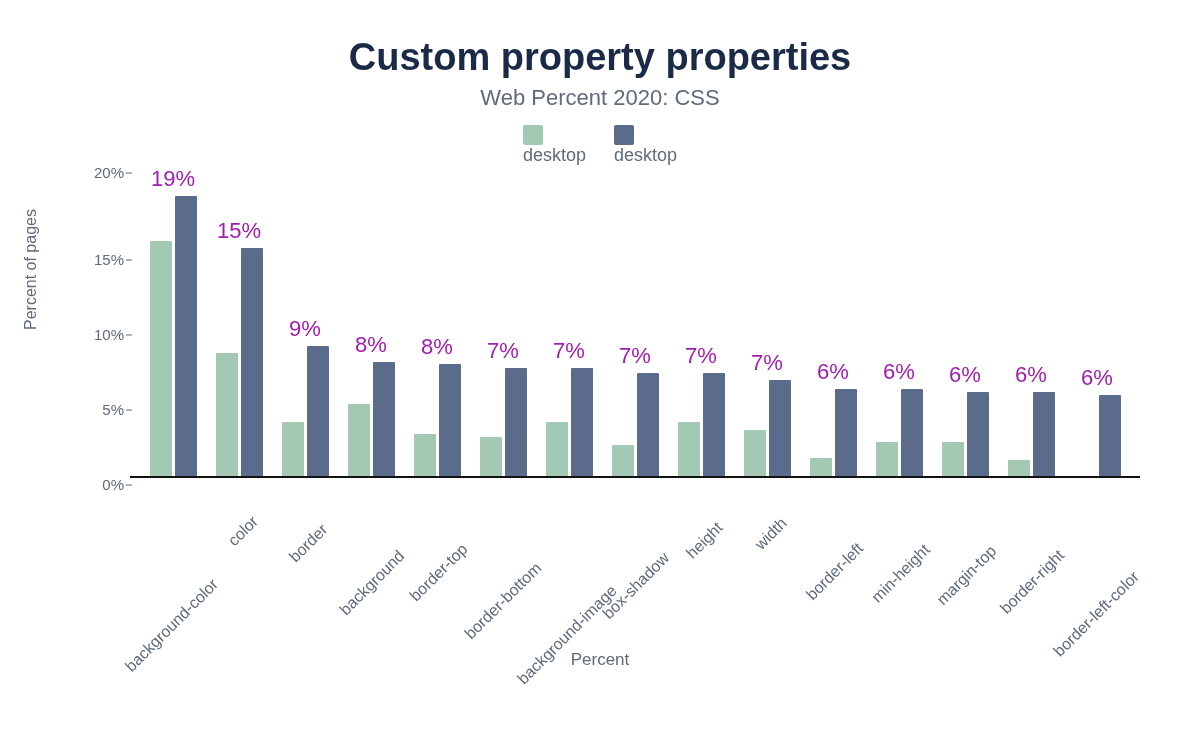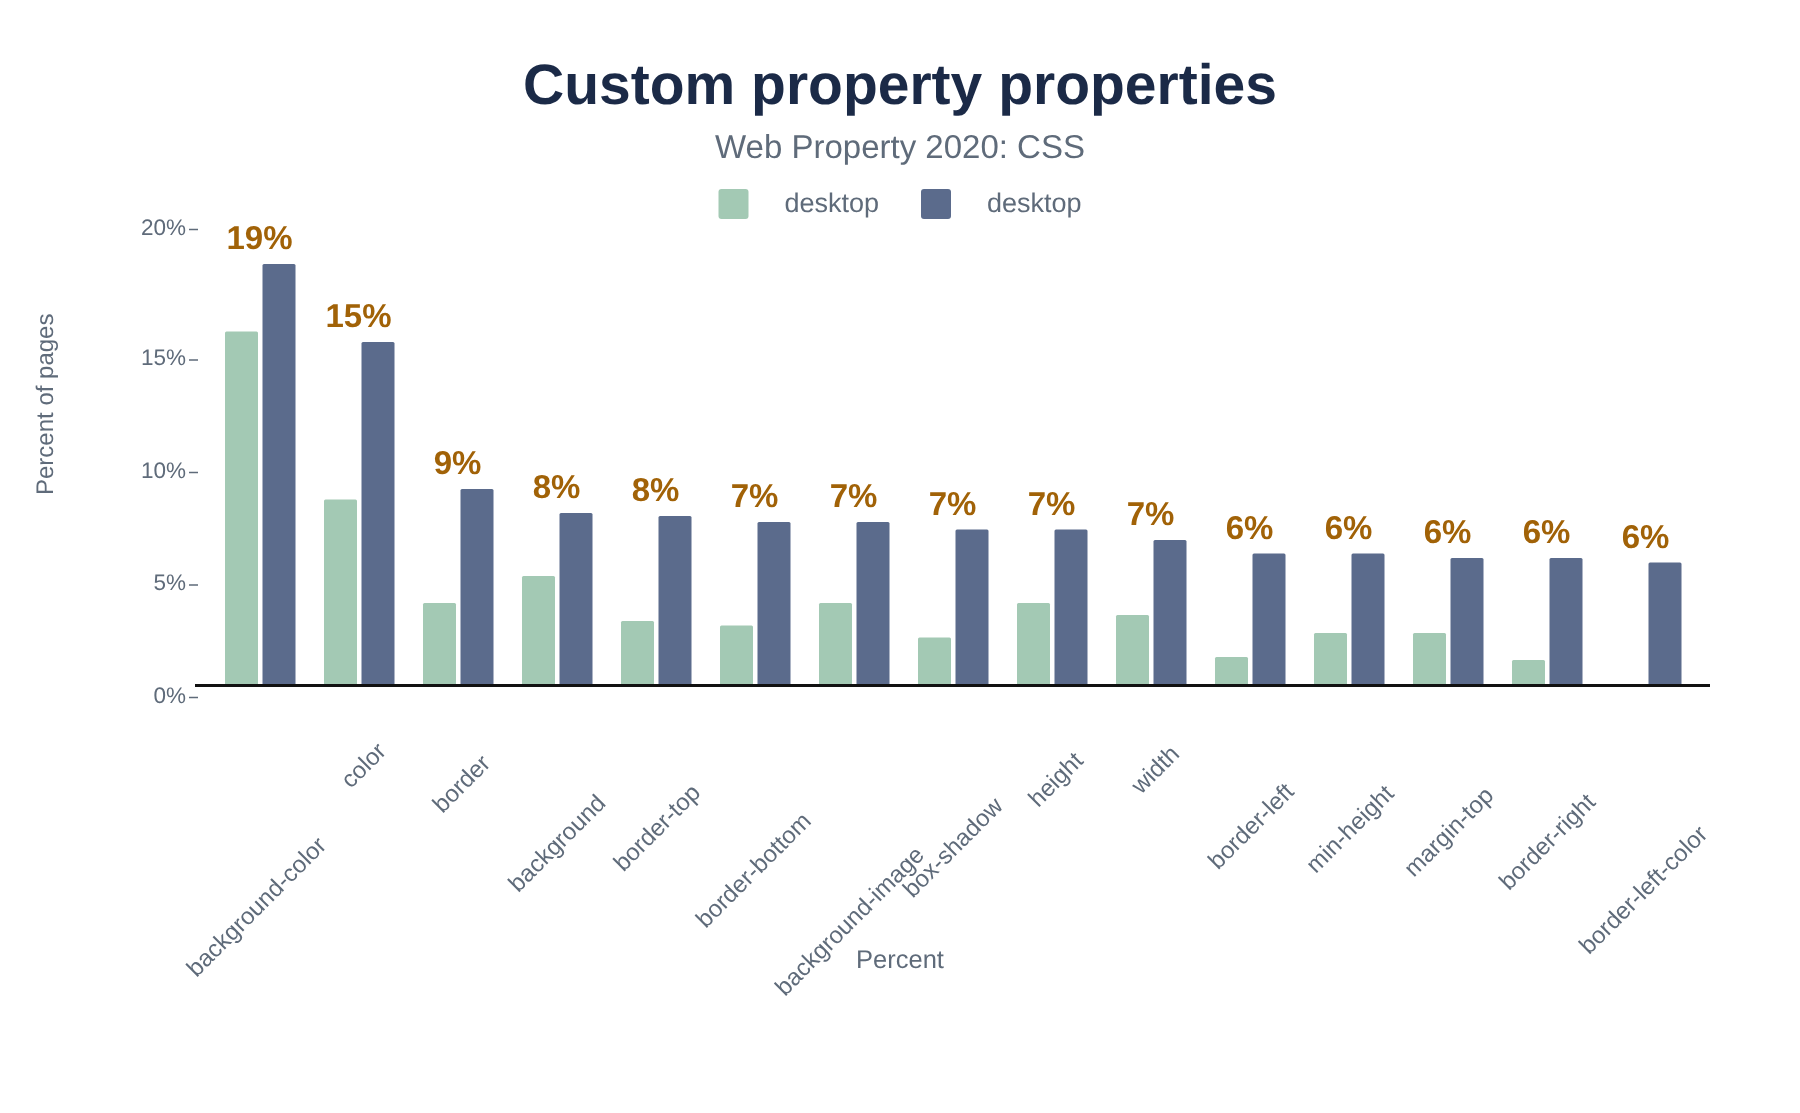--- a/index.html
+++ b/index.html
@@ -32,21 +32,21 @@
     margin-top: 6px;
   }
   .legend {
     display: flex;
     justify-content: center;
     gap: 28px;
     margin-top: 14px;
     font-size: 18px;
     color: #5f6b7a;
   }
-  .legend-item { display: flex; align-items: center; gap: 24px; }
+  .legend-item { display: flex; gap: 0; flex-direction: column; }
   .legend-swatch {
     width: 20px; height: 20px; border-radius: 2px;
   }
   .plot-area {
     position: relative;
     margin-top: 12px;
     margin-left: 90px;
     margin-right: 20px;
     height: 300px;
     border-bottom: 2px solid #111;
@@ -104,22 +104,22 @@
   .bar {
     width: 22px;
     border-radius: 1px 1px 0 0;
   }
   .value-label {
     position: absolute;
     top: -2px;
     left: 50%;
     transform: translate(-50%, -100%);
     font-size: 22px;
-    font-weight: 700;
-    color: #a16207;
+    font-weight: 400;
+    color: #a21caf;
     white-space: nowrap;
   }
   .x-labels {
     position: relative;
     margin-left: 90px;
     margin-right: 20px;
     display: flex;
     padding: 0 10px;
   }
   .x-label-slot {
@@ -148,21 +148,21 @@
     color: #5f6b7a;
     margin-top: 2px;
   }
 </style>
 </head>
 <body>
 
 <div class="chart-wrap">
 
   <div class="title">Custom property properties</div>
-  <div class="subtitle">Web Property 2020: CSS</div>
+  <div class="subtitle">Web Percent 2020: CSS</div>
 
   <div class="legend">
     <div class="legend-item">
       <span class="legend-swatch" style="background:#a3c9b4"></span>
       <span>desktop</span>
     </div>
     <div class="legend-item">
       <span class="legend-swatch" style="background:#5b6b8c"></span>
       <span>desktop</span>
     </div>

